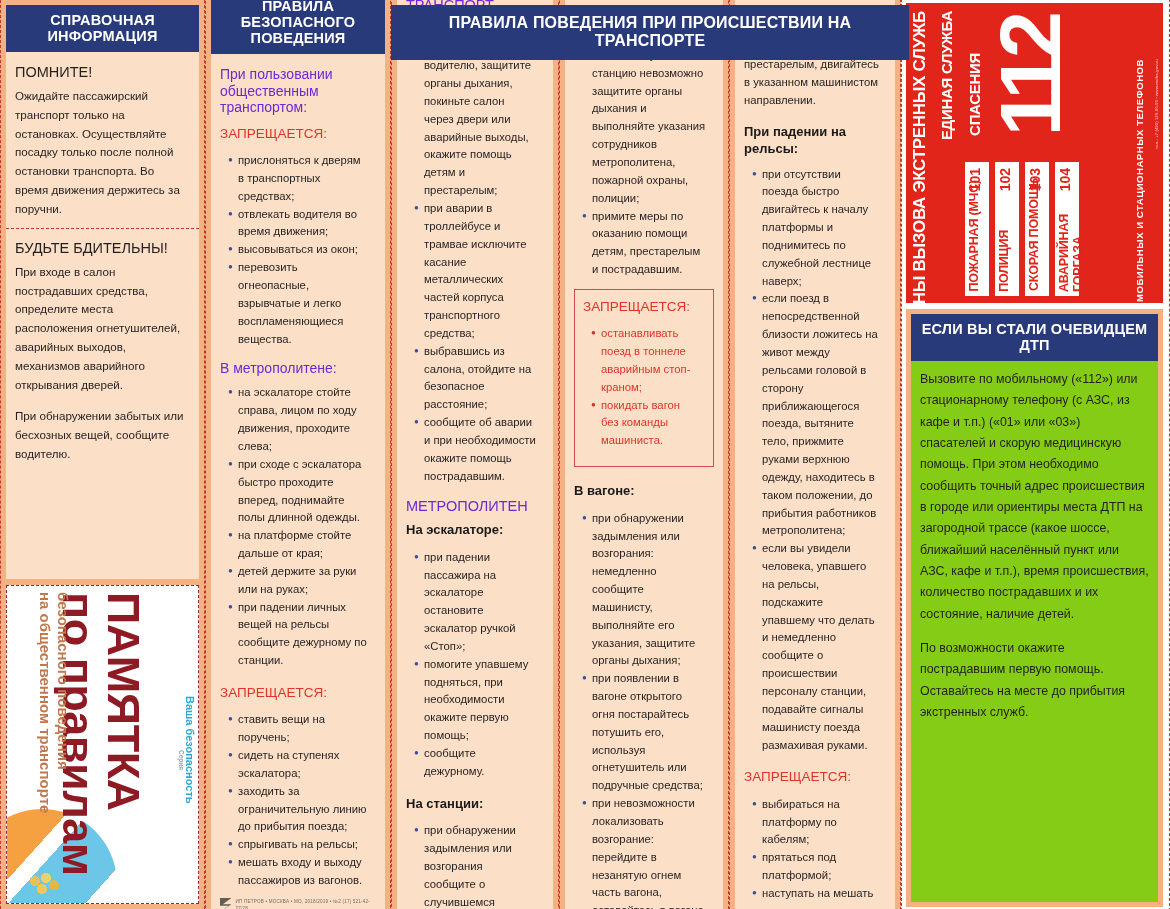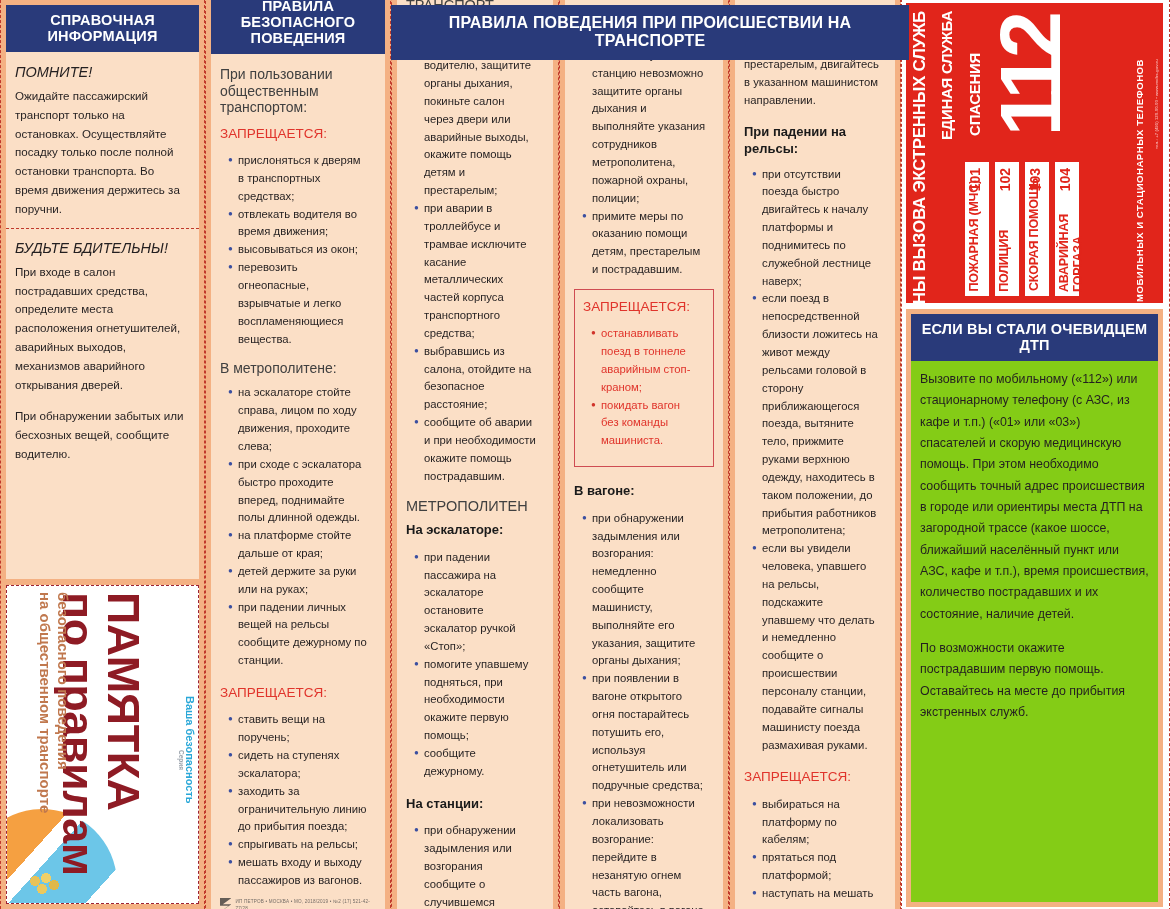--- a/index.html
+++ b/index.html
@@ -57,21 +57,21 @@
     padding: 8px 9px 6px 9px;
     font-size: 11.6px;
     line-height: 1.62;
     color: #231f20;
     flex: 1;
     overflow: hidden;
   }
   .body.tight { line-height: 1.58; font-size: 11.3px; }
 
   h3.sec {
-    color: #404040;
+    color: #6d28d9;
     font-weight: normal;
     font-size: 14px;
     line-height: 1.15;
     margin: 4px 0 3px;
   }
   h3.big { font-size: 14.5px; }
   h3.red {
     color: #e0342b;
     font-weight: normal;
     font-size: 13.5px;
@@ -81,21 +81,20 @@
     color: #1a1a1a;
     font-weight: bold;
     font-size: 13px;
     margin: 6px 0 2px;
   }
   h3.plain {
     color: #231f20;
     font-weight: normal;
     font-size: 14.5px;
     margin: 1px 0 2px;
-    font-style: italic;
   }
 
   p.para { margin: 0 0 0 0; }
   p.gap { margin-top: 13px; }
 
   ul.bl { list-style: none; margin: 8px; padding: 0; }
   ul.bl > li {
     position: relative;
     padding-left: 10px;
     margin: 0;

